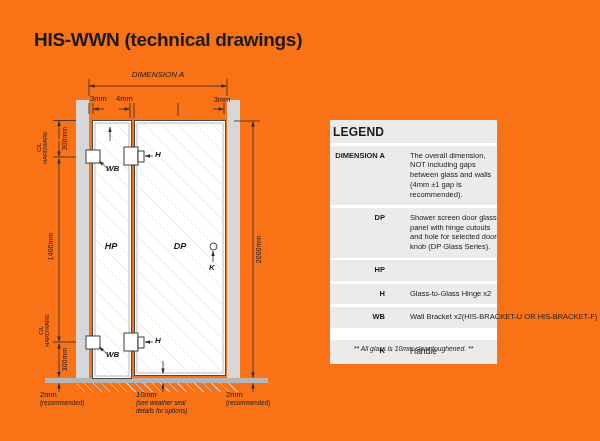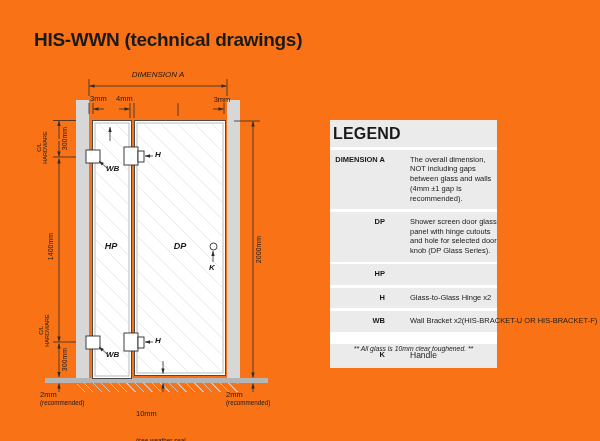--- a/index.html
+++ b/index.html
@@ -22,24 +22,24 @@
   .dimA{font-size:8px;font-style:italic;text-align:center;width:120px;}
   .mm{font-size:7.5px;}
   .mm-c{font-size:7.5px;text-align:center;}
   .pl{font-size:9px;font-weight:bold;font-style:italic;text-align:center;width:30px;}
   .tag{font-size:8px;font-weight:bold;font-style:italic;}
   .rot{transform:rotate(-90deg);text-align:center;}
   .vdim{font-size:7px;width:40px;height:9px;}
   .clh{font-size:5.6px;width:40px;height:13px;line-height:1.13;}
   .note{font-size:6.3px;line-height:1.25;}
   .bnote{text-align:left;}
-  .it{margin-top:19px;}
+  .it{font-style:italic;}
   
   .legend{left:330px;top:120px;width:167px;background:#ebebeb;}
-  .lg-title{font-size:16px;font-weight:bold;padding:5px 7px 4px 3px;letter-spacing:0.2px;border-radius:7px;}
+  .lg-title{font-size:12px;font-weight:bold;padding:5px 7px 4px 3px;letter-spacing:0.2px;border-radius:7px;}
   .sep{height:2.5px;background:#fff;}
   .spacer{height:12px;background:#fff;}
   .lrow{display:flex;padding:5px 0 6px 0;}
   .lterm{width:55px;text-align:right;font-weight:bold;font-size:7.5px;flex:0 0 auto;line-height:1.3;}
   .ldef{margin-left:25px;width:100px;font-size:7.5px;line-height:1.3;}
   .ldef.nowrap{white-space:nowrap;overflow:visible;}
   .lrow.krow{padding:6px 0 7px 0;}
   .krow .ldef{font-size:8.5px;}
   .foot{left:330px;top:345px;width:167px;text-align:center;font-size:6.8px;font-style:italic;}
 </style>

